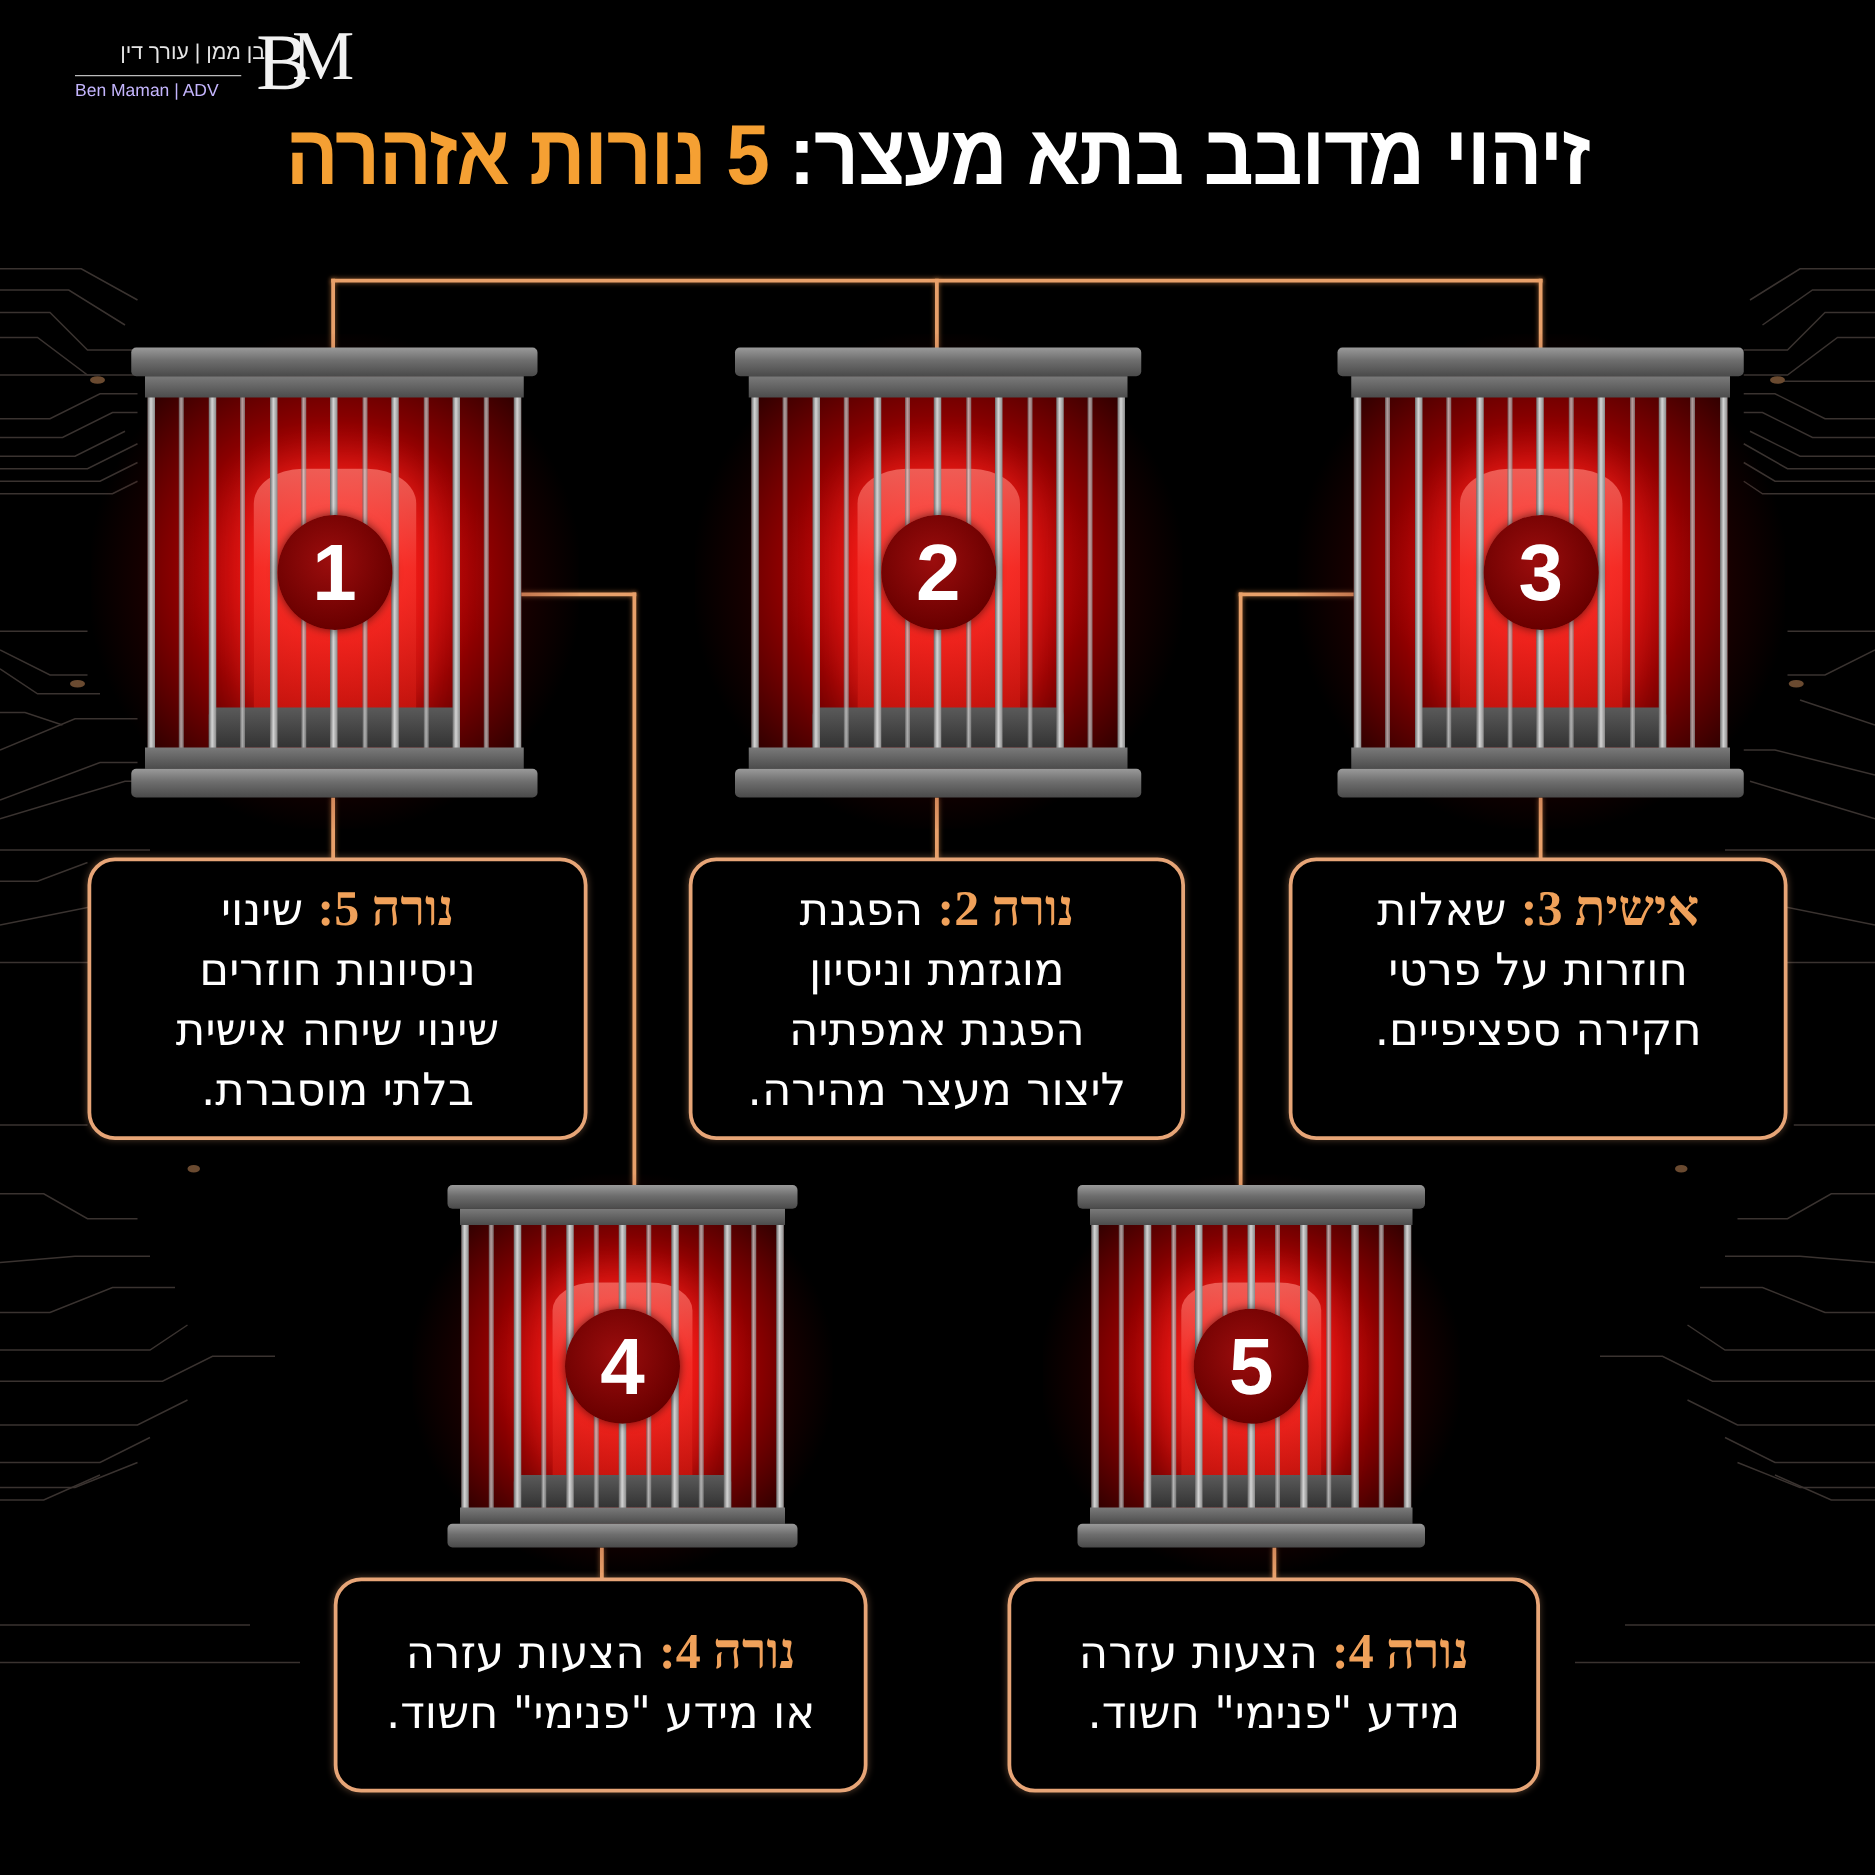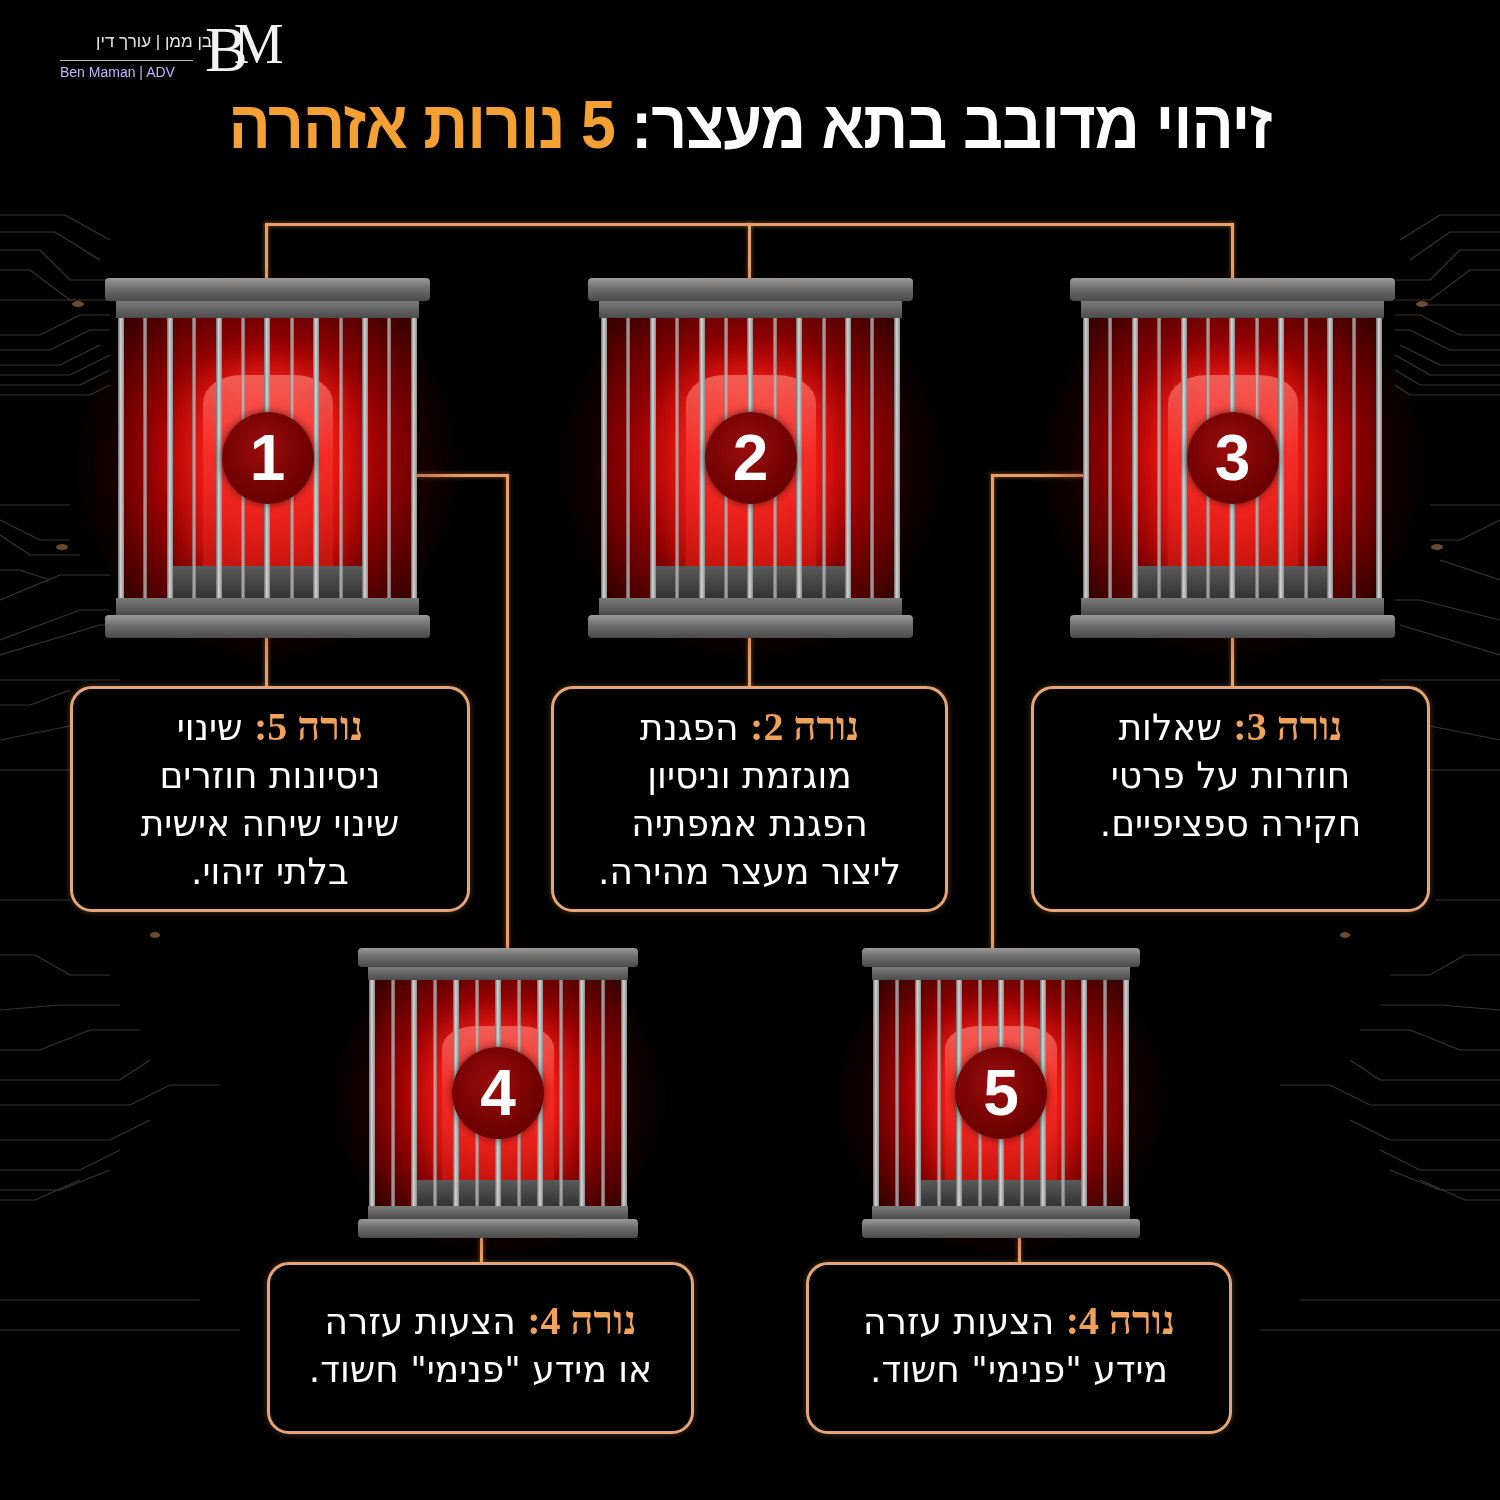--- a/index.html
+++ b/index.html
@@ -308,36 +308,36 @@
   <div class="rail2" style="bottom:6.5%;"></div>
     <div class="rail" style="bottom:0;"></div>
   <div class="num">5</div>
 </div>
 
 <div class="box" style="left:70px; top:686px; width:394px; height:220px;">
   <div class="inner-txt">
     <span class="line"><span class="lbl">נורה 5:</span> <span>שינוי</span></span>
     <span class="line">ניסיונות חוזרים</span>
     <span class="line">שינוי שיחה אישית</span>
-    <span class="line">בלתי זיהוי.</span>
+    <span class="line">בלתי מוסברת.</span>
   </div>
 </div>
 
 <div class="box" style="left:551px; top:686px; width:391px; height:220px;">
   <div class="inner-txt">
     <span class="line"><span class="lbl">נורה 2:</span> <span>הפגנת</span></span>
     <span class="line">מוגזמת וניסיון</span>
     <span class="line">הפגנת אמפתיה</span>
     <span class="line">ליצור מעצר מהירה.</span>
   </div>
 </div>
 
 <div class="box" style="left:1031px; top:686px; width:393px; height:220px;">
   <div class="inner-txt">
-    <span class="line"><span class="lbl">נורה 3:</span> <span>שאלות</span></span>
+    <span class="line"><span class="lbl">אישית 3:</span> <span>שאלות</span></span>
     <span class="line">חוזרות על פרטי</span>
     <span class="line">חקירה ספציפיים.</span>
   </div>
 </div>
 
 <div class="box" style="left:267px; top:1262px; width:421px; height:166px;">
   <div class="inner-txt" style="padding-top:32px;">
     <span class="line"><span class="lbl">נורה 4:</span> <span>הצעות עזרה</span></span>
     <span class="line">או מידע "פנימי" חשוד.</span>
   </div>

